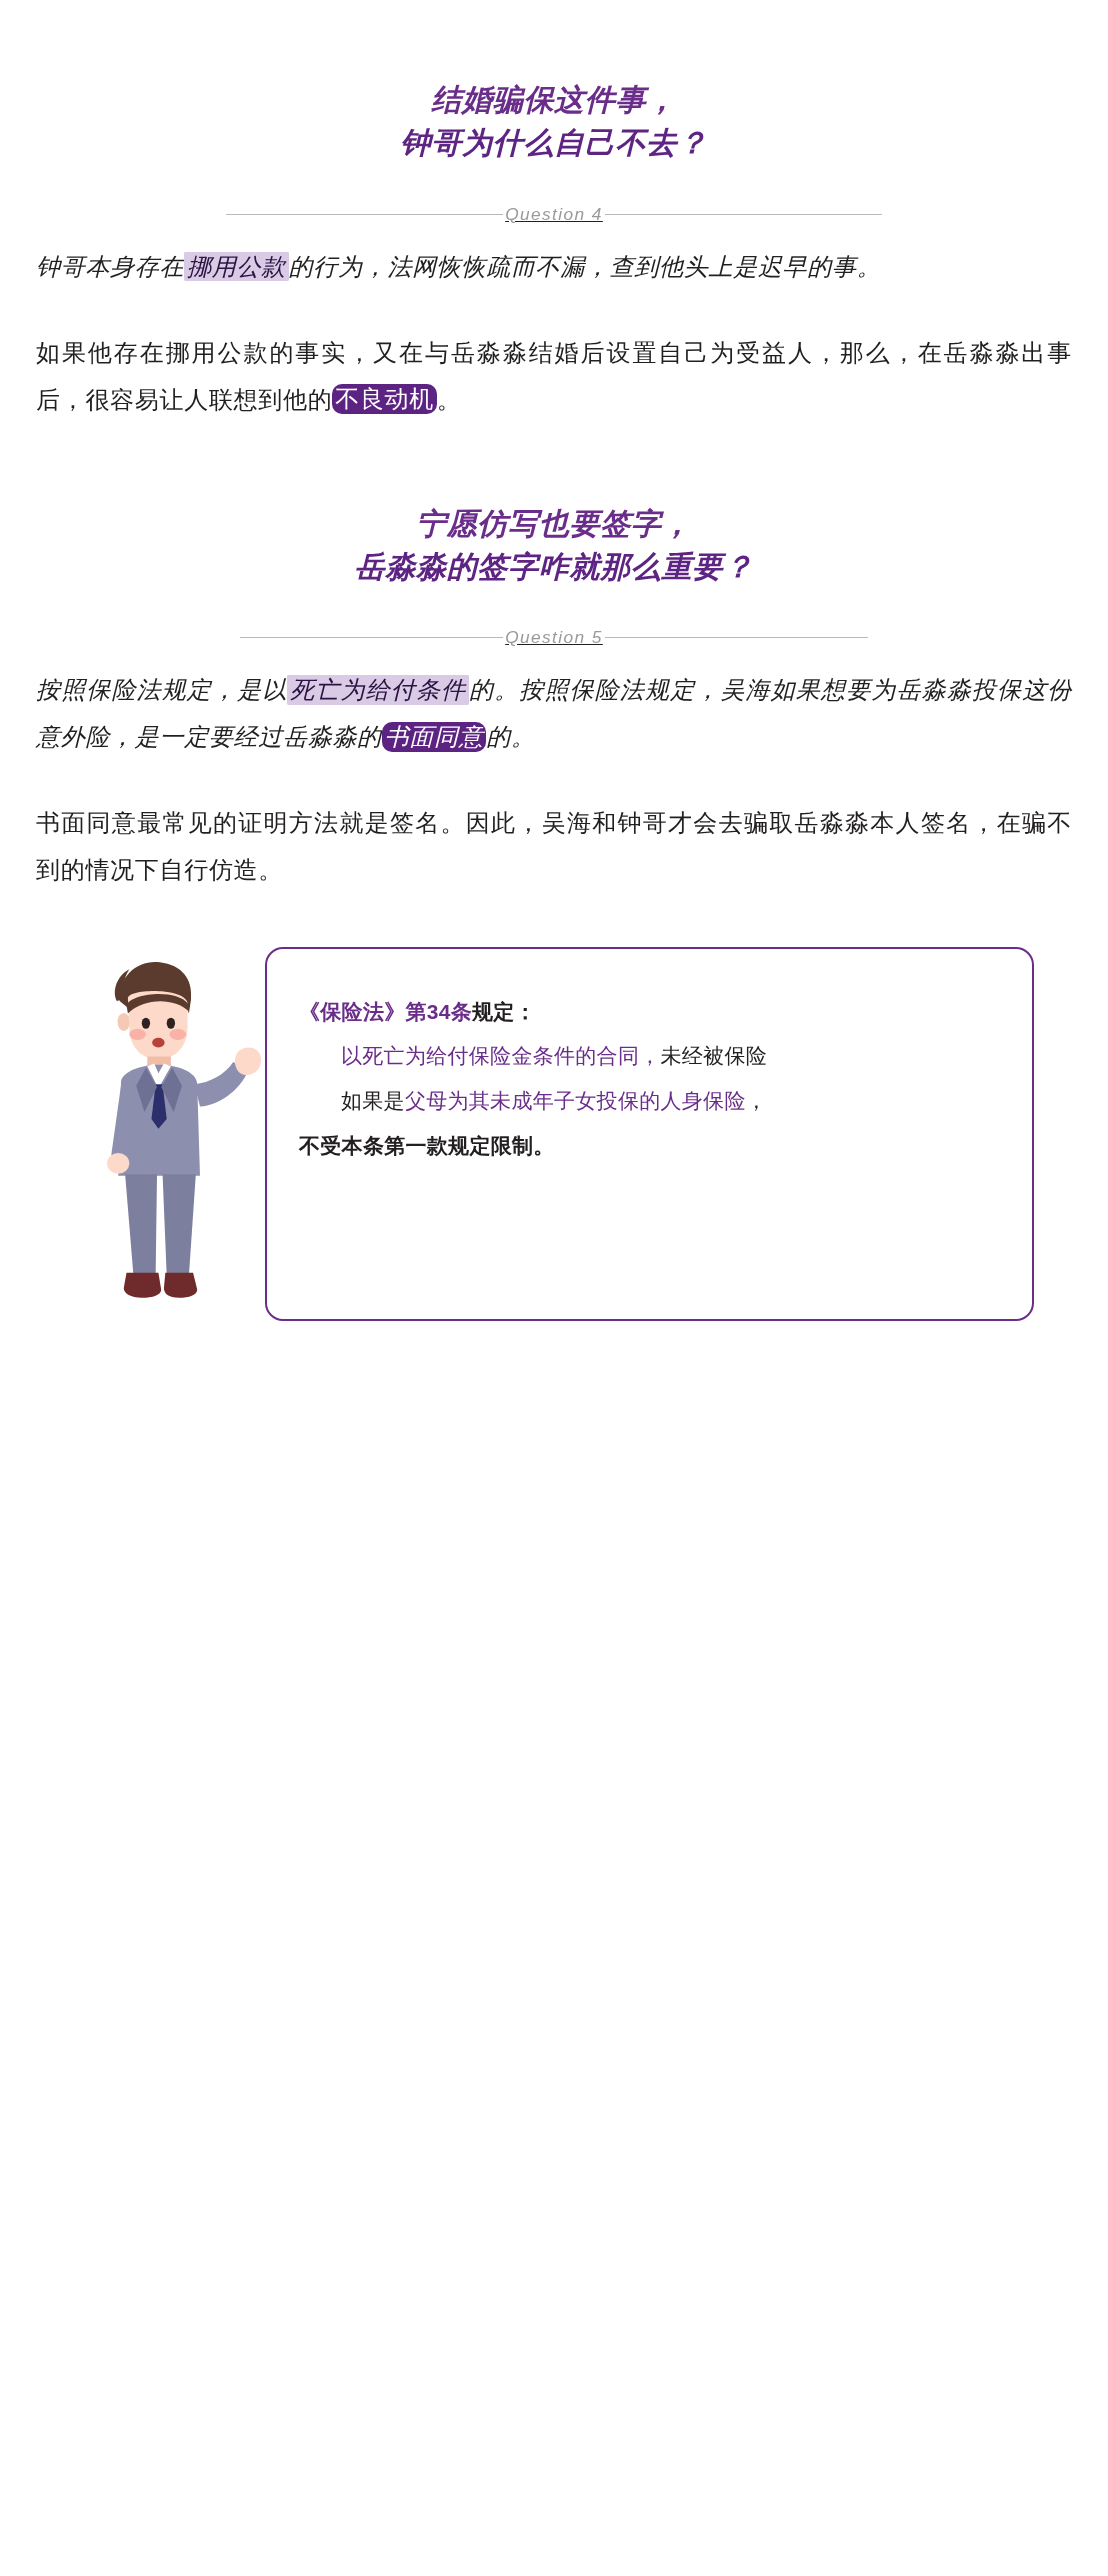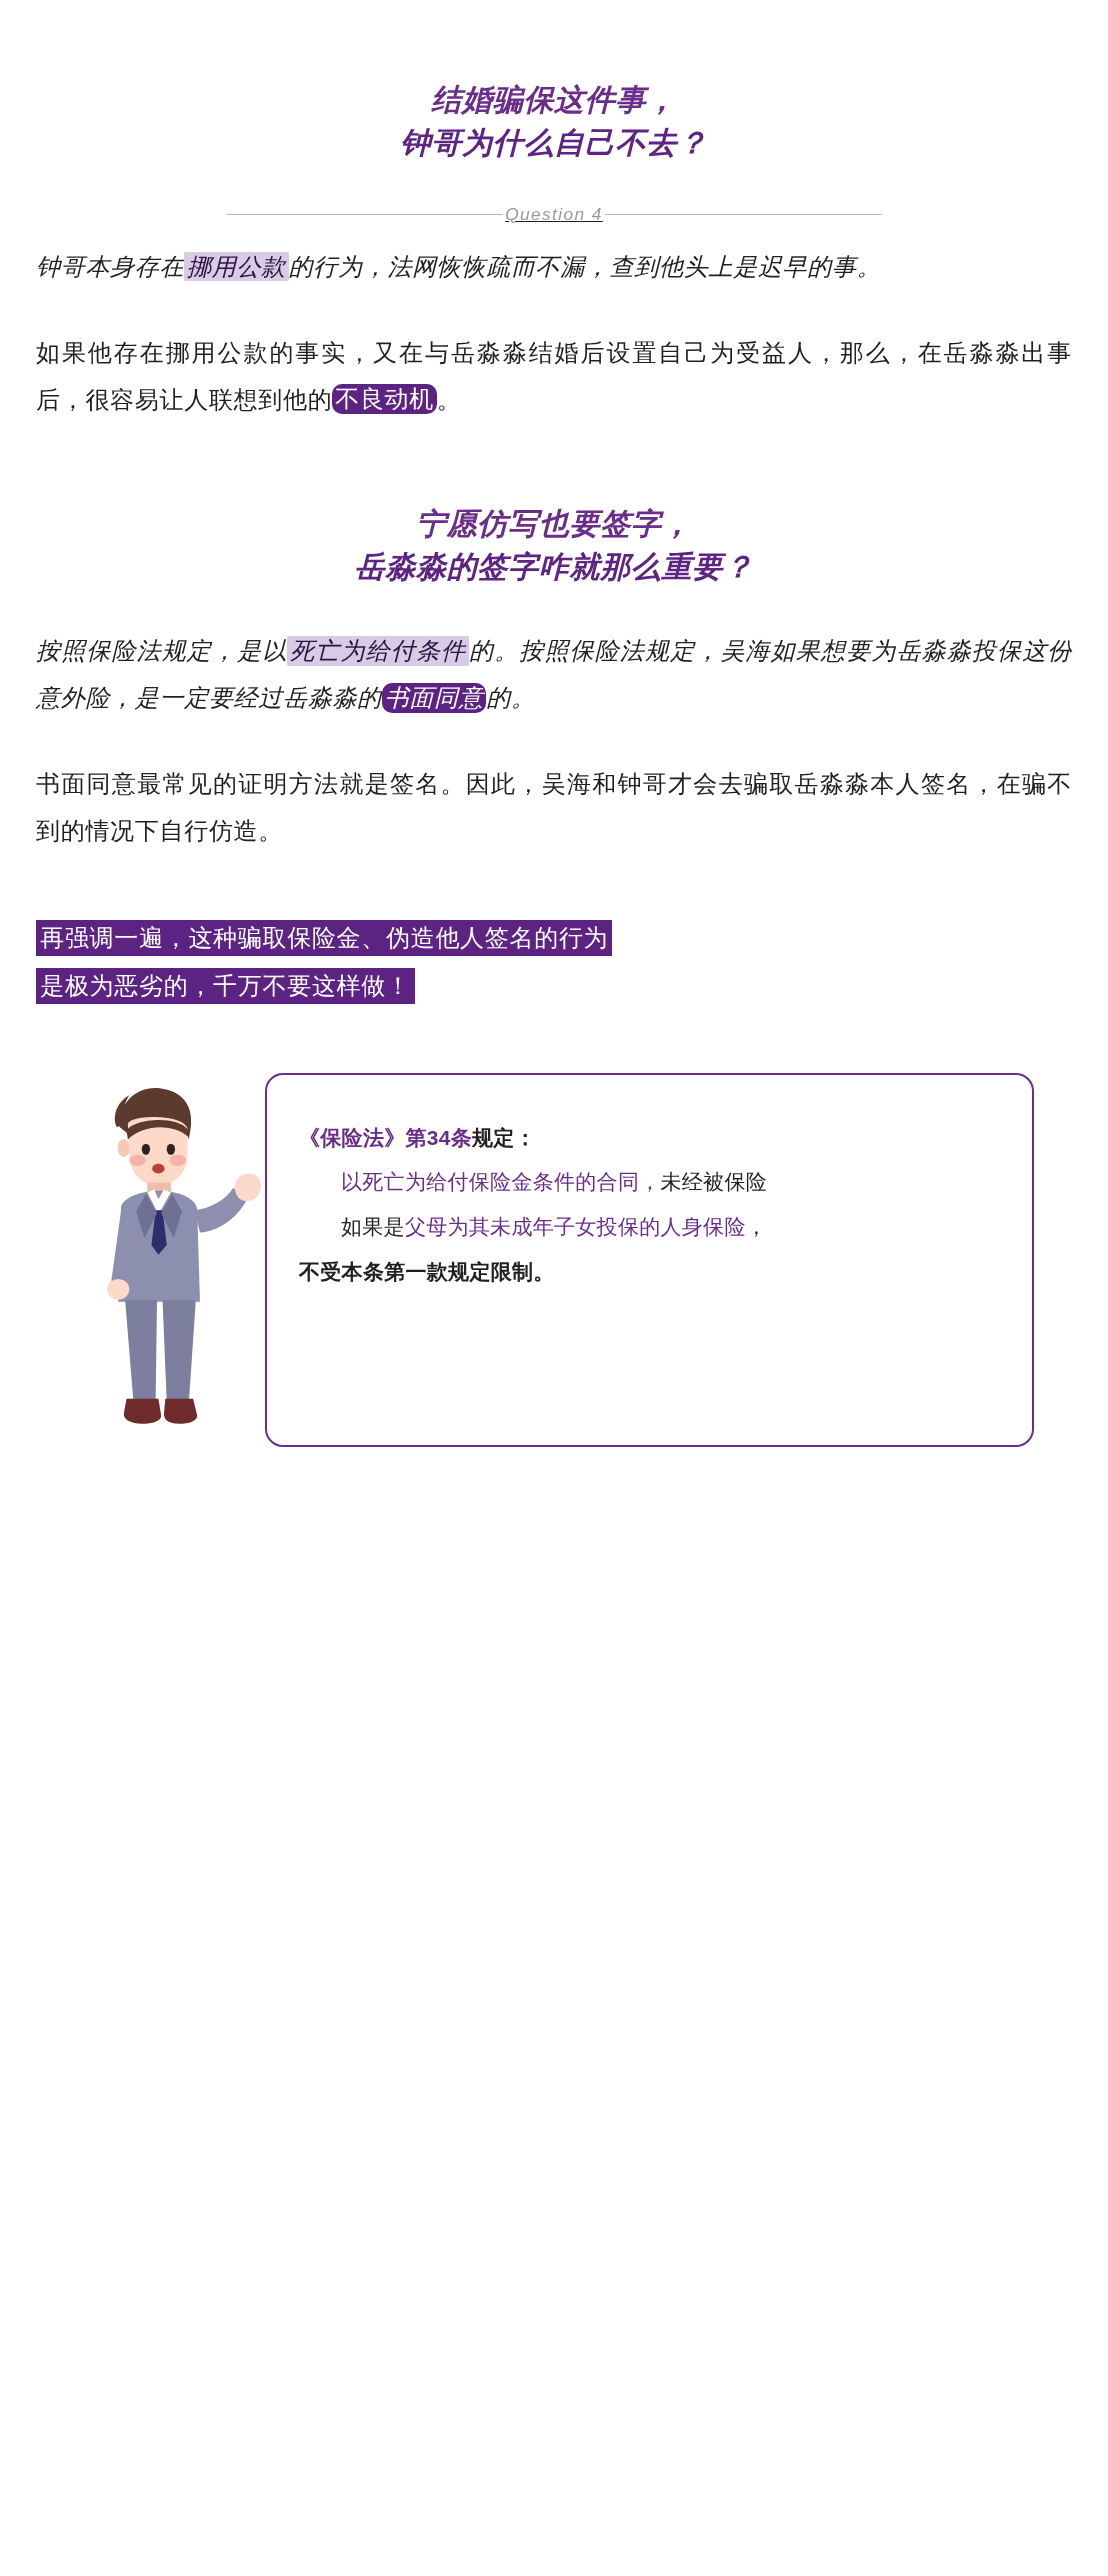--- a/index.html
+++ b/index.html
@@ -206,34 +206,35 @@
     <div class="heading-frame">
       <span class="dash-line dash-top"></span>
       <span class="dash-line dash-bottom"></span>
       <span class="dash-line dash-left"></span>
       <span class="dash-line dash-right"></span>
       <div class="heading-text">
         <div class="heading-line l1">宁愿仿写也要签字，</div>
         <div class="heading-line l2">岳淼淼的签字咋就那么重要？</div>
       </div>
     </div>
+    <div class="qlabel-row">
+      <span class="qlabel-rule short"></span>
+      <span class="qlabel-text">Question 5</span>
+      <span class="qlabel-rule short"></span>
+    </div>
   </div>
 
   <p class="para first">
     <span>按照保险法规定，是以</span><span class="hl-light">死亡为给付条件</span><span>的。按照保险法规定，吴海如果想要为岳淼淼投保这份意外险，是一定要经过岳淼淼的</span><span class="hl">书面同意</span><span>的。</span>
   </p>
 
   <p class="para">
     <span>书面同意最常见的证明方法就是签名。因此，吴海和钟哥才会去骗取岳淼淼本人签名，在骗不到的情况下自行仿造。</span>
   </p>
 
-  <div class="banner">
-    <div><span class="bline">再强调一遍，这种骗取保险金、伪造他人签名的行为</span></div>
-    <div><span class="bline">是极为恶劣的，千万不要这样做！</span></div>
-  </div>
 
   <div class="law-area">
 
     <svg class="character" viewBox="0 0 290 590">
 
       <path d="M60 78 C58 40 88 18 118 22 C150 26 166 46 163 76 L160 96 C154 74 140 66 120 66 C100 66 86 76 80 94 Z" fill="#5a3b2e"></path>
       <path d="M56 78 C48 62 58 40 74 32 C64 48 64 62 70 74 Z" fill="#5a3b2e"></path>
 
       <ellipse cx="66" cy="108" rx="9" ry="13" fill="#f5c9b6"></ellipse>
 

